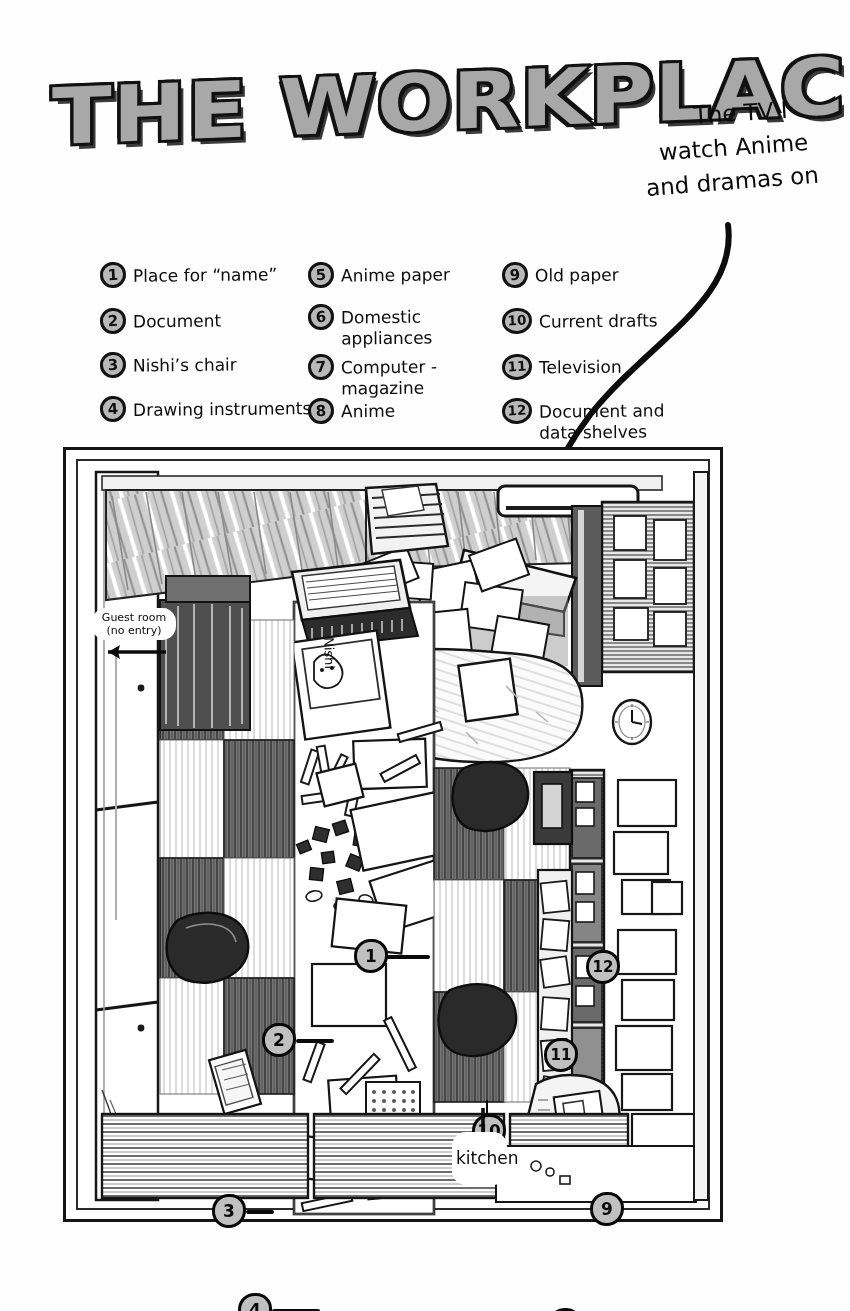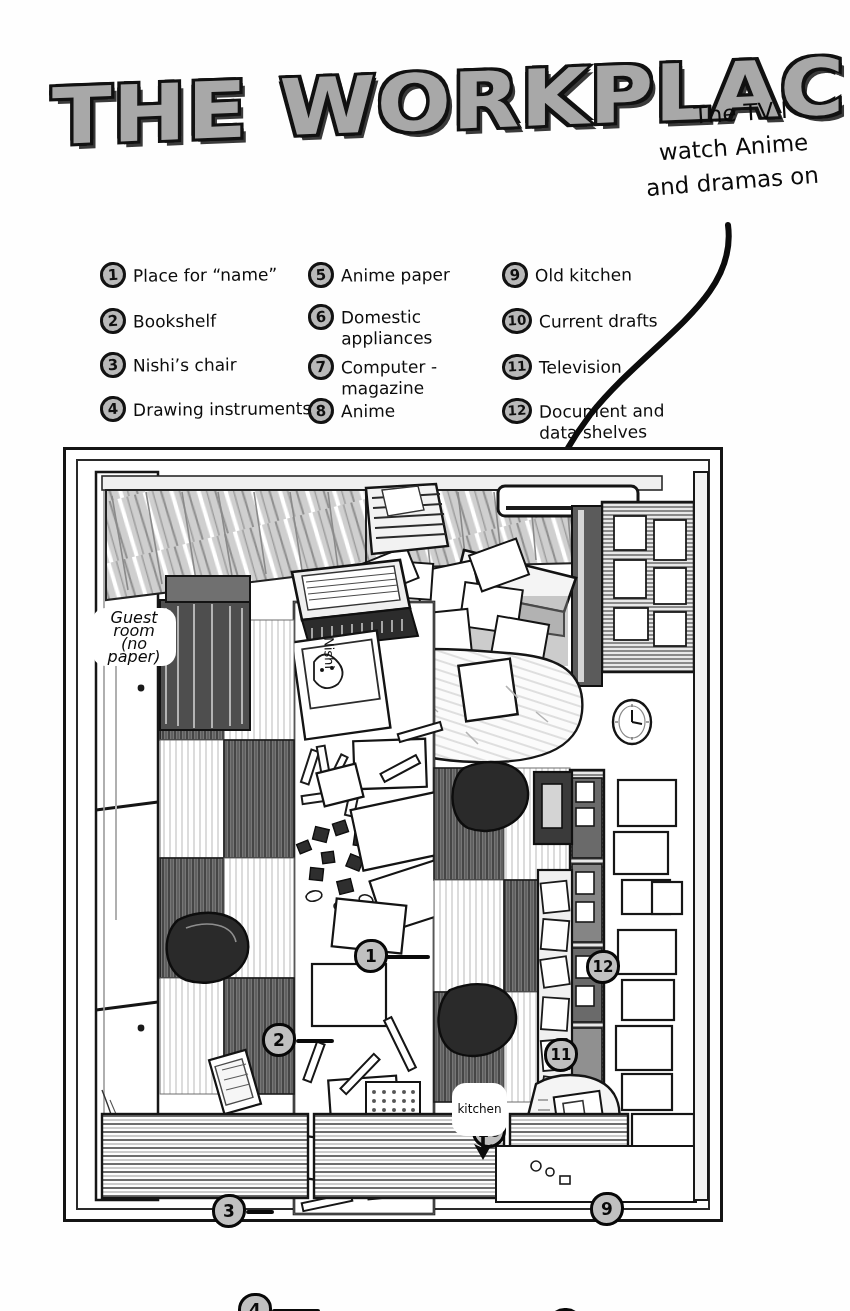--- a/index.html
+++ b/index.html
@@ -165,22 +165,22 @@
     background: #ffffff;
     border-radius: 14px;
     font-family: "DejaVu Sans", sans-serif;
     color: #0a0a0a;
     text-align: center;
     z-index: 45;
     padding: 3px 6px;
     box-sizing: border-box;
     line-height: 13px;
   }
-  .bubble.guest { left: 92px; top: 608px; width: 84px; font-size: 16px; font-style: italic; }
-  .bubble.kitchen { left: 452px; top: 1083px; width: 55px; font-size: 12px; padding: 20px 4px; }
+  .bubble.guest { left: 92px; top: 608px; width: 84px; font-size: 11px; }
+  .bubble.kitchen { left: 452px; top: 1132px; width: 55px; font-size: 17px; padding: 20px 4px; }
   .arrow-svg { position: absolute; z-index: 44; }
 
   .nishi-plate {
     position: absolute;
     left: 299px; top: 640px;
     width: 60px; height: 44px;
     z-index: 30;
     font-family: "DejaVu Sans", sans-serif;
     font-size: 11px;
     color: #111;
@@ -205,21 +205,21 @@
 
   <div class="legend">
 
     <div class="legend-col c1">
       <div class="legend-item" style="left:0; top:0;">
         <span class="num">1</span>
         <span class="legend-label">Place for “name”</span>
       </div>
       <div class="legend-item" style="left:0; top:46px;">
         <span class="num">2</span>
-        <span class="legend-label">Bookshelf</span>
+        <span class="legend-label">Document</span>
       </div>
       <div class="legend-item" style="left:0; top:90px;">
         <span class="num">3</span>
         <span class="legend-label">Nishi’s chair</span>
       </div>
       <div class="legend-item" style="left:0; top:134px;">
         <span class="num">4</span>
         <span class="legend-label">Drawing instruments</span>
       </div>
     </div>
@@ -241,21 +241,21 @@
       </div>
       <div class="legend-item" style="left:0; top:136px;">
         <span class="num">8</span>
         <span class="legend-label">Anime</span>
       </div>
     </div>
 
     <div class="legend-col c3">
       <div class="legend-item" style="left:0; top:0;">
         <span class="num">9</span>
-        <span class="legend-label">Old kitchen</span>
+        <span class="legend-label">Old paper</span>
       </div>
       <div class="legend-item" style="left:0; top:46px;">
         <span class="num wide">10</span>
         <span class="legend-label">Current drafts</span>
       </div>
       <div class="legend-item" style="left:0; top:92px;">
         <span class="num wide">11</span>
         <span class="legend-label">Television</span>
       </div>
       <div class="legend-item" style="left:0; top:136px;">
@@ -662,21 +662,21 @@
     <div class="leader" style="left:420px; top:650px; width:2px; height:30px;"></div>
     <div class="marker" style="left:406px; top:664px;">10</div>
 
     <div class="marker wide" style="left:478px; top:588px;">11</div>
 
     <div class="marker wide" style="left:520px; top:500px;">12</div>
   </div>
 
   <div class="bubble guest">
     <span>Guest room</span><br>
-    <span>(no paper)</span>
+    <span>(no entry)</span>
   </div>
   <svg class="arrow-svg" style="left:92px; top:640px;" width="80" height="26">
     <line x1="74" y1="12" x2="16" y2="12" stroke="#0c0c0c" stroke-width="3.4"></line>
     <path d="M16 12 L 28 5 L 26 12 L 28 19 Z" fill="#0c0c0c"></path>
   </svg>
 
   <div class="bubble kitchen">kitchen</div>
   <svg class="arrow-svg" style="left:470px; top:1108px;" width="26" height="56">
     <line x1="13" y1="0" x2="13" y2="42" stroke="#0c0c0c" stroke-width="3.6"></line>
     <path d="M13 52 L 4 36 L 13 40 L 22 36 Z" fill="#0c0c0c"></path>

